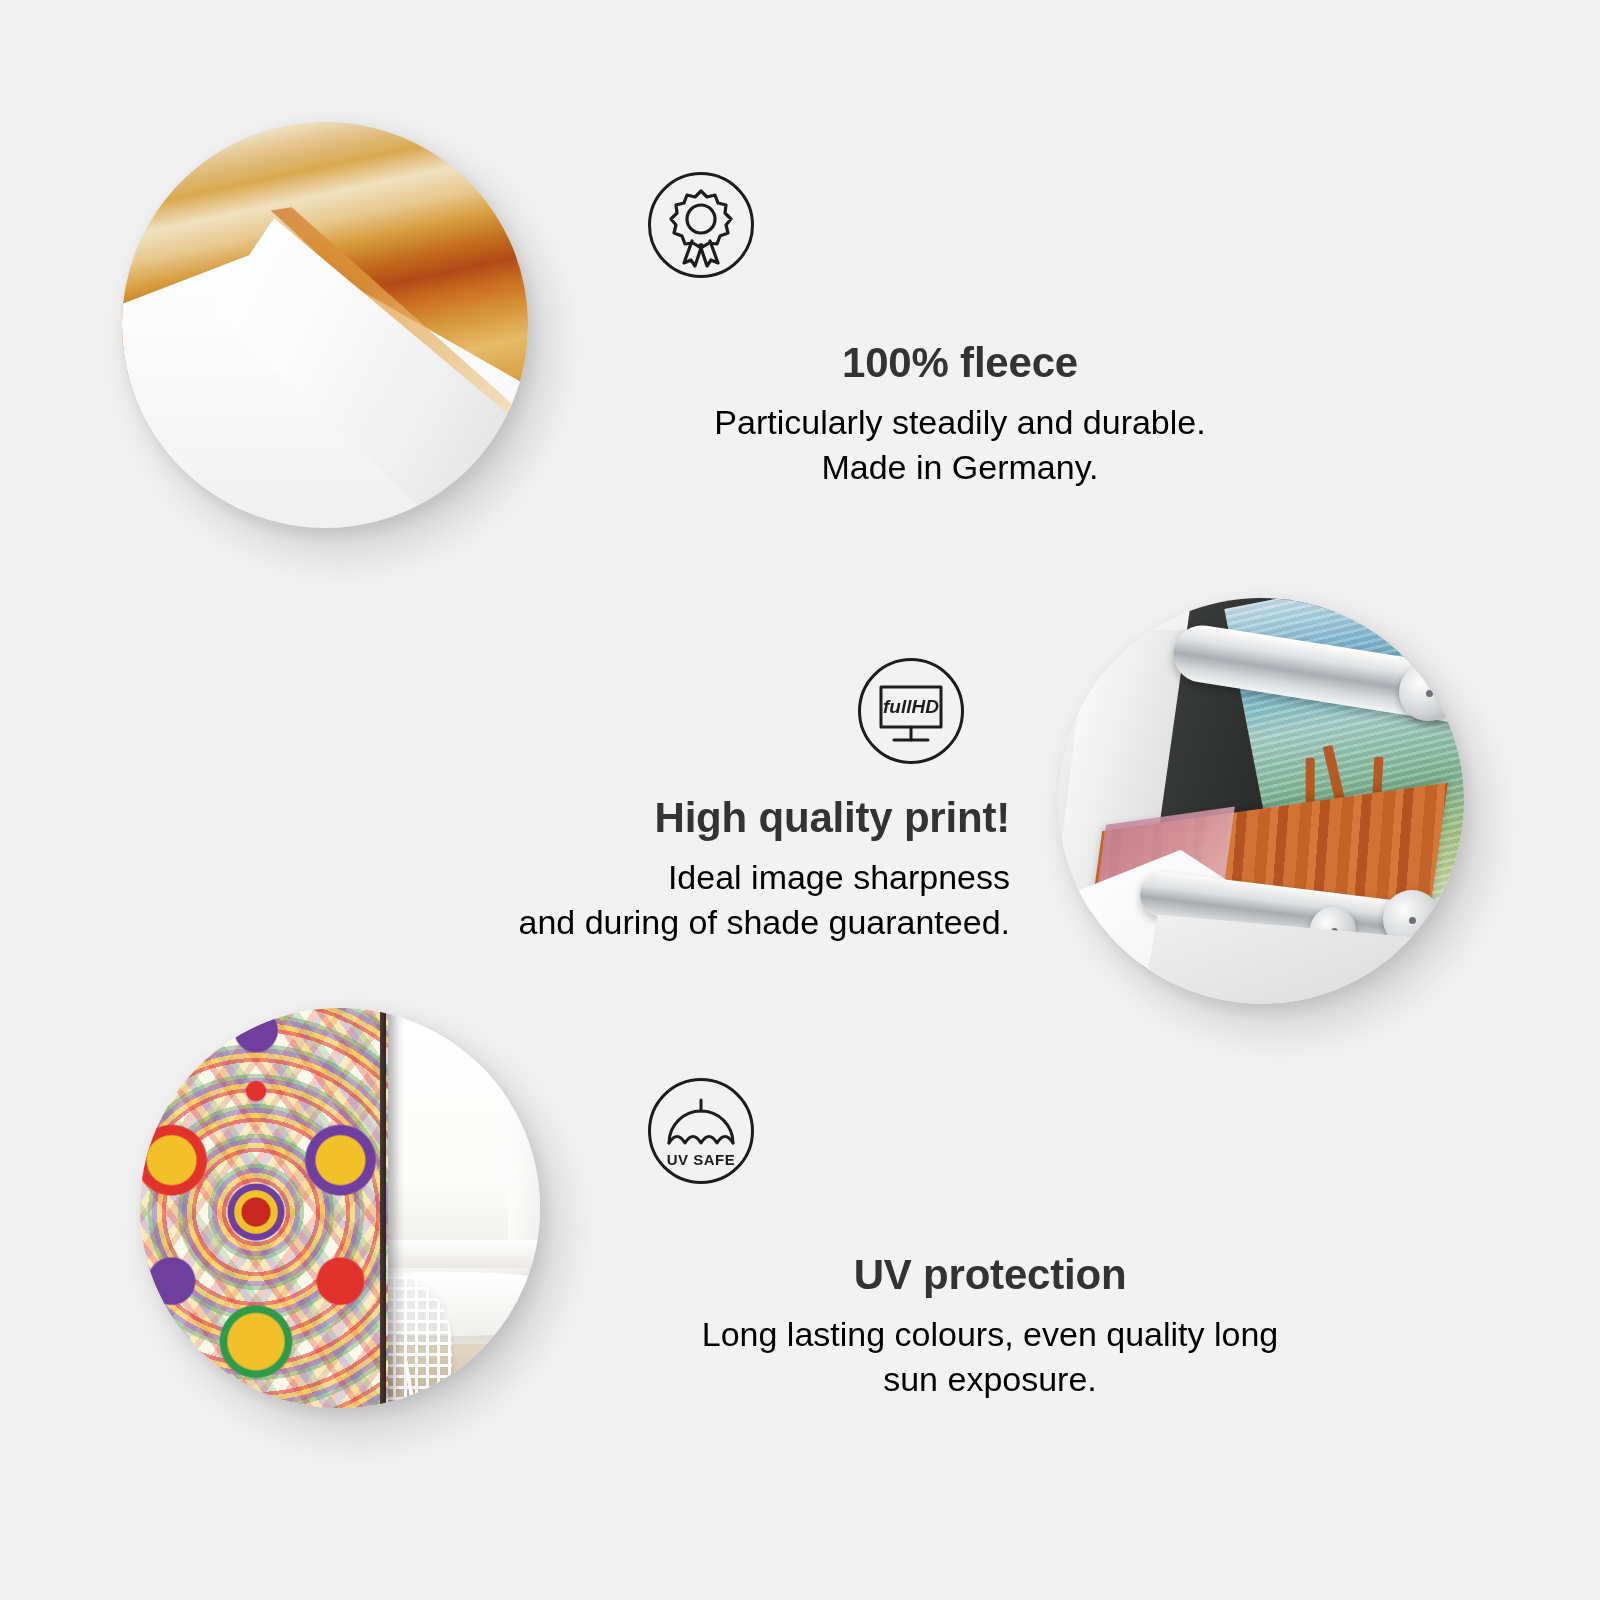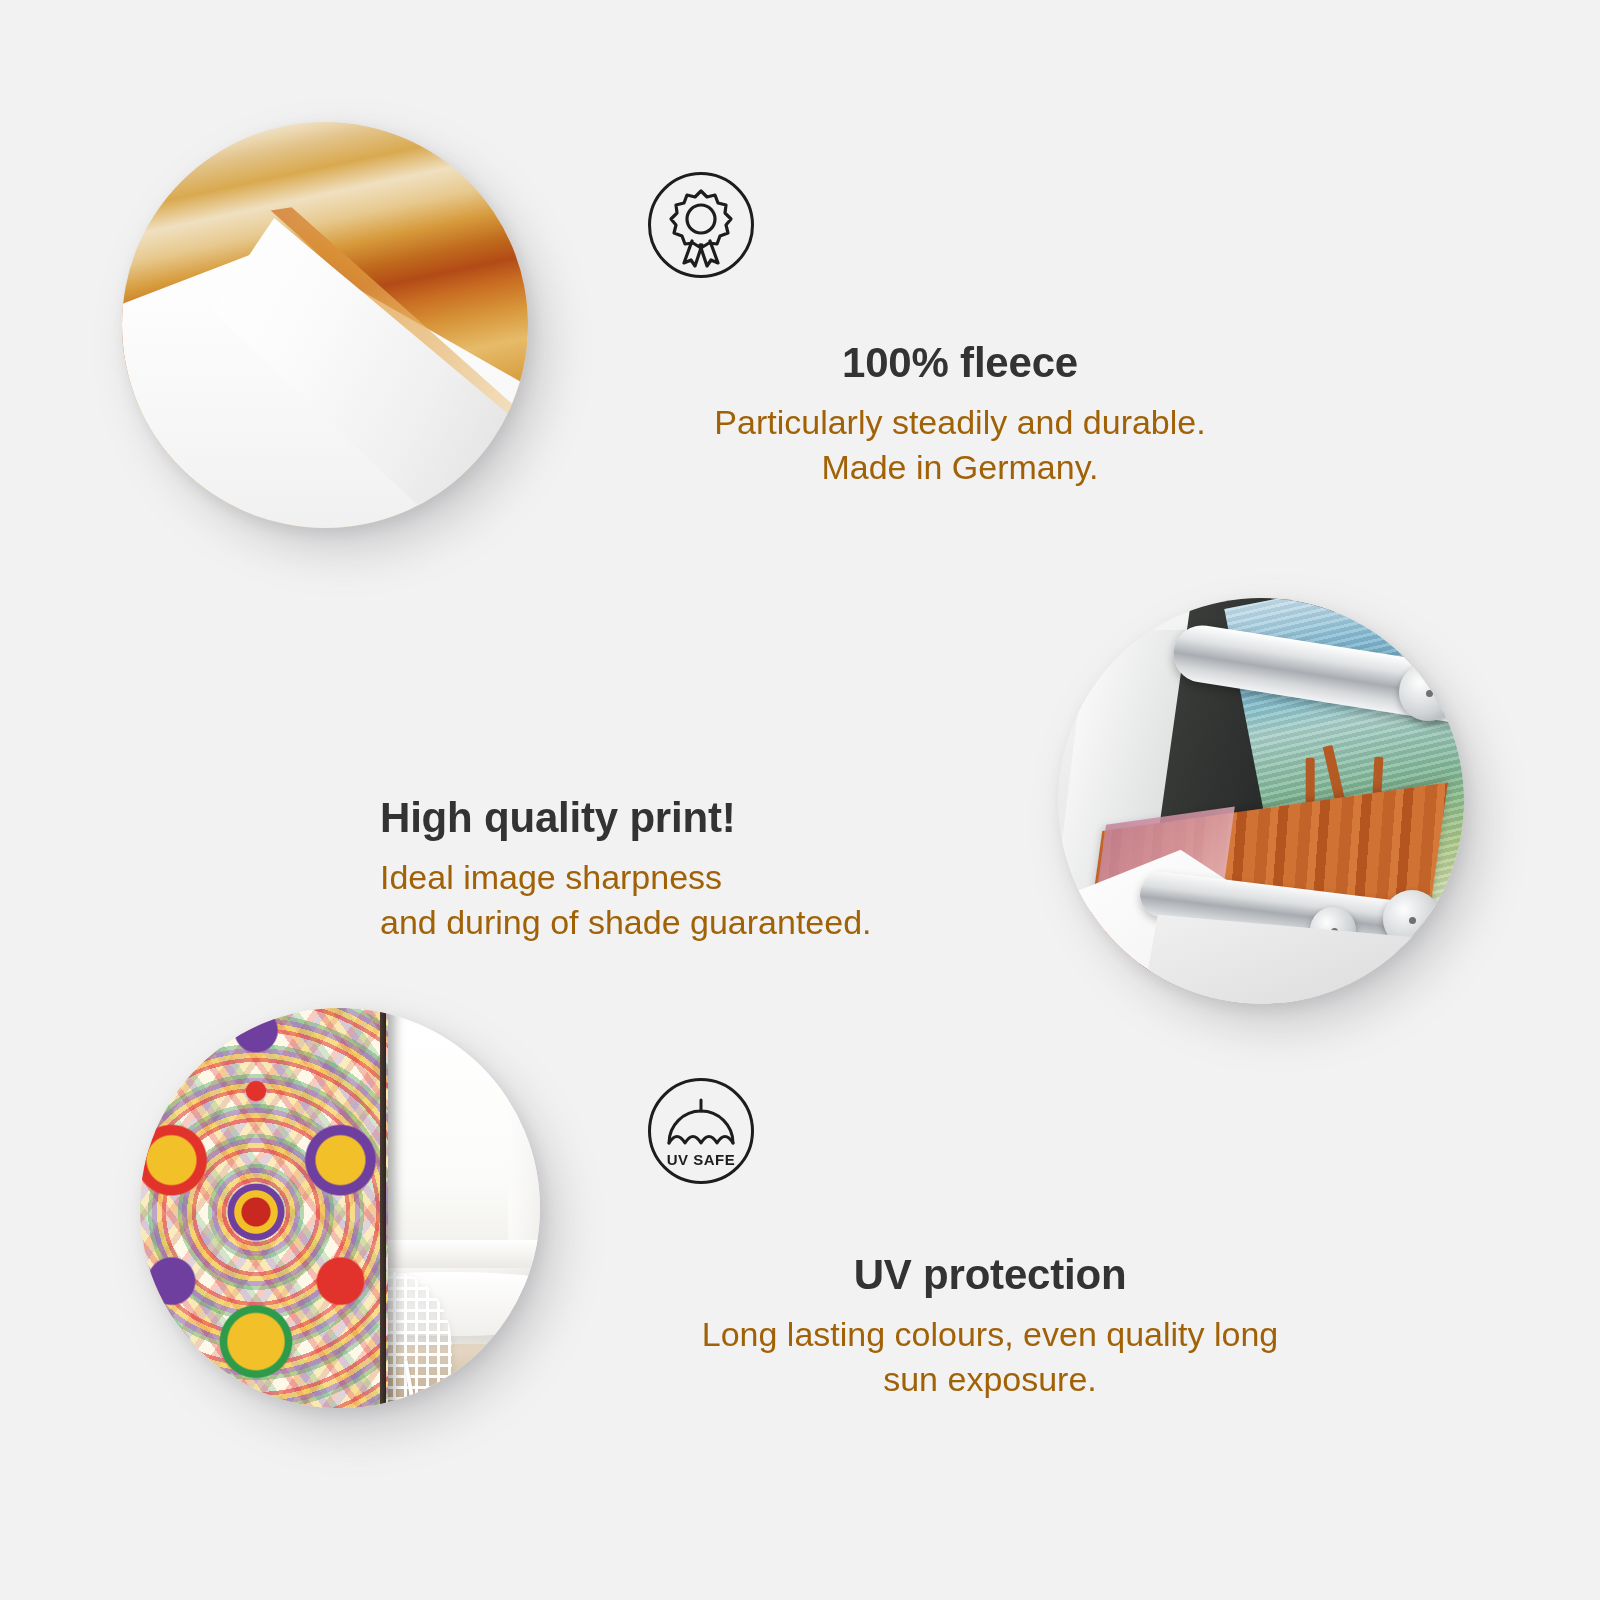--- a/index.html
+++ b/index.html
@@ -236,27 +236,27 @@
     font-size: 42px;
     font-weight: bold;
     color: #333333;
     letter-spacing: -0.2px;
     margin: 0 0 14px 0;
     line-height: 1.1;
   }
   .feature-desc {
     font-size: 34px;
     font-weight: normal;
-    color: #a16207;
+    color: #000000;
     line-height: 1.33;
     margin: 0;
     white-space: pre-line;
   }
   .align-left   { text-align: center; }
-  .align-center { text-align: left; }
+  .align-center { text-align: right; }
 </style>
 </head>
 <body>
 
 <div class="stage">
 
   <div class="photo-disc" style="left:122px; top:122px; width:406px; height:406px;">
     <div class="inner">
       <div class="fleece-bg"></div>
       <div class="fleece-white"></div>
@@ -301,20 +301,30 @@
       <div class="pr-roller"></div>
       <div class="pr-cap" style="left:84%; top:16%;"></div>
       <div class="pr-whitesheet"></div>
       <div class="pr-roller2"></div>
       <div class="pr-cap" style="left:62%; top:76%; width:46px; height:46px;"></div>
       <div class="pr-cap" style="left:80%; top:72%;"></div>
       <div class="pr-foot"></div>
     </div>
   </div>
 
+  <div class="icon-circle" style="left:858px; top:658px; width:106px; height:106px;">
+    <svg viewBox="0 0 100 100">
+      <g fill="none" stroke="#1d1d1d" stroke-width="3" stroke-linejoin="round" stroke-linecap="round">
+        <rect x="20" y="26" width="60" height="40"></rect>
+        <line x1="50" y1="66" x2="50" y2="79"></line>
+        <line x1="33" y1="79" x2="67" y2="79"></line>
+      </g>
+      <text x="50" y="52" text-anchor="middle" font-family="'Liberation Sans', sans-serif" font-size="19" font-style="italic" font-weight="bold" fill="#1d1d1d">fullHD</text>
+    </svg>
+  </div>
 
   <div class="feature-text align-center" style="left:380px; top:795px; width:630px;">
     <h2 class="feature-title">High quality print!</h2>
     <p class="feature-desc">Ideal image sharpness
 and during of shade guaranteed.</p>
   </div>
 
   <div class="photo-disc" style="left:140px; top:1008px; width:400px; height:400px;">
     <div class="inner">
       <div class="mn-room"></div>

